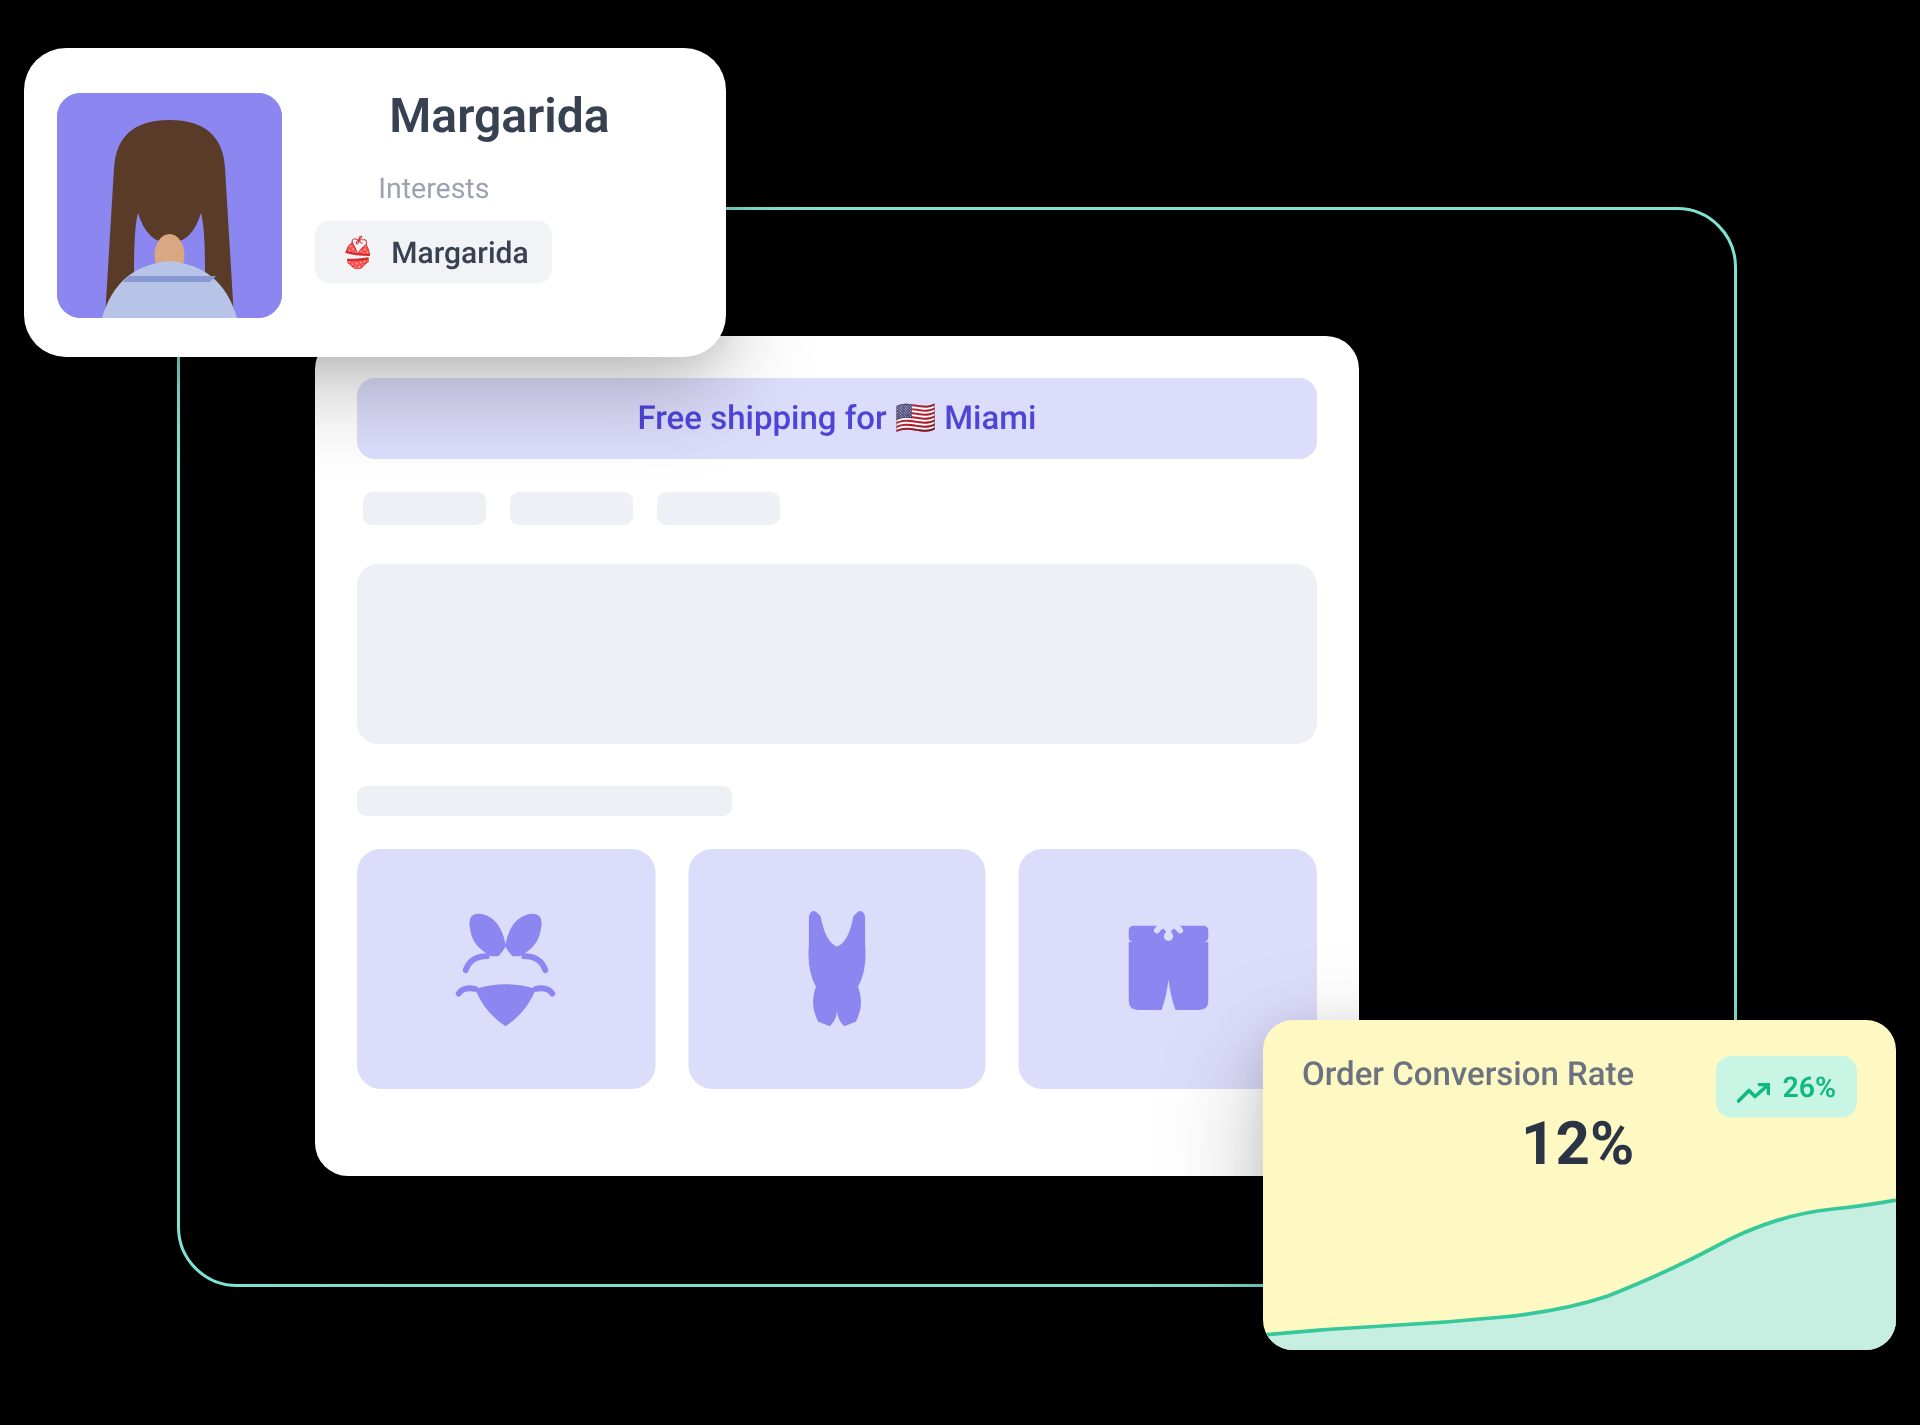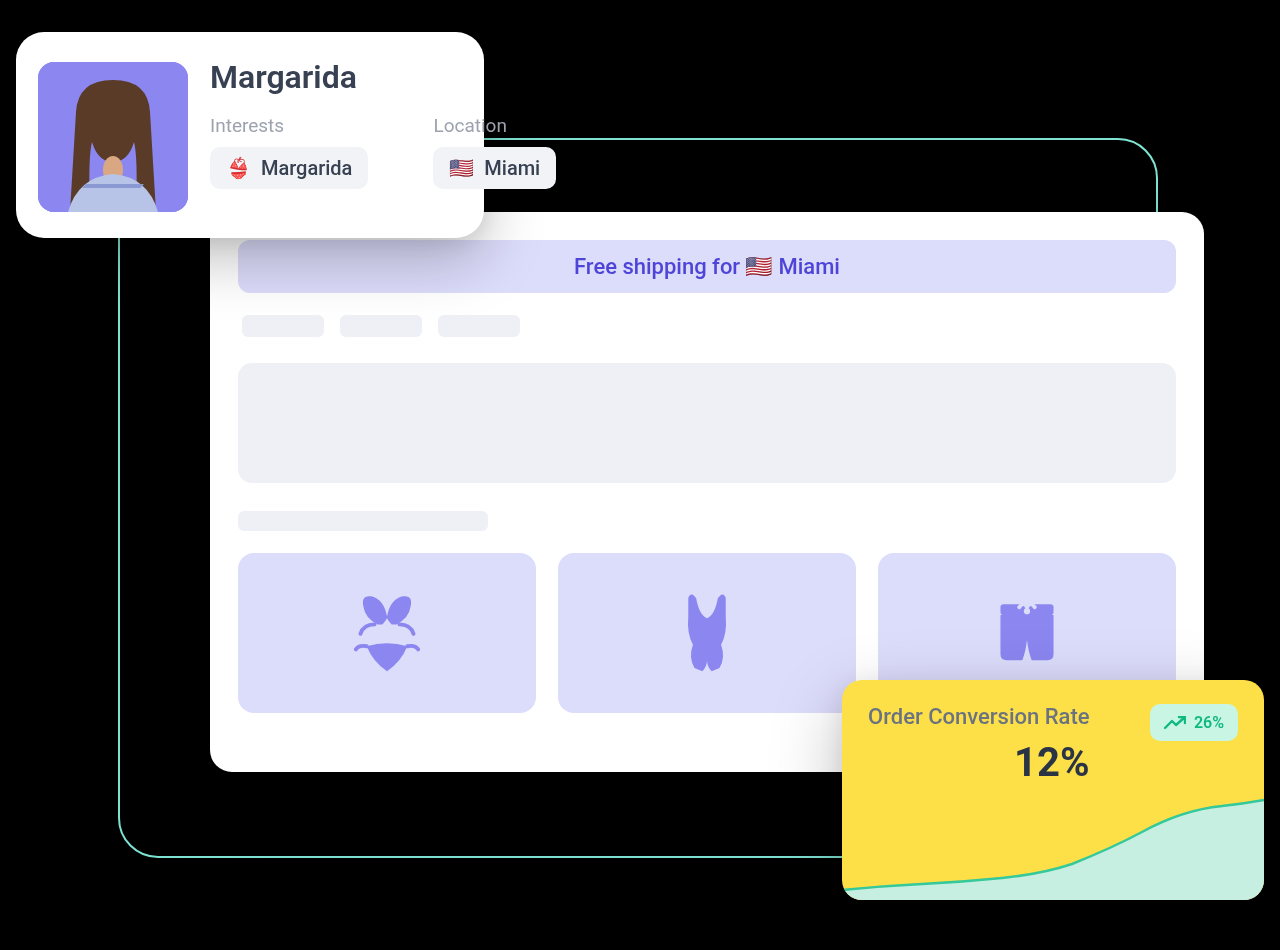--- a/index.html
+++ b/index.html
@@ -31,41 +31,42 @@
       top: 32px;
       width: 468px;
       background: #fff;
       border-radius: 28px;
       box-shadow: 0 20px 60px rgba(0,0,0,0.25), 0 4px 20px rgba(0,0,0,0.08);
       padding: 22px 28px 26px 22px;
       display: flex;
       gap: 22px;
       align-items: flex-start;
       z-index: 30;
+      text-align: center;
     }
     .avatar-wrap {
       width: 150px;
       height: 150px;
       border-radius: 16px;
       background: #8b86f0;
       position: relative;
       overflow: hidden;
       flex-shrink: 0;
       margin-top: 8px;
     }
     .avatar-wrap svg { width: 100%; height: 100%; display:block; }
     .profile-info { flex: 1; }
     .profile-name {
       font-size: 32px;
       font-weight: 600;
       color: #374151;
       margin-bottom: 18px;
       margin-top: 4px;
     }
-    .profile-row { display: flex; gap: 65px; }
+    .profile-row { display: flex; gap: 35px; }
     .profile-col { display: flex; flex-direction: column; gap: 10px; }
     .profile-label {
       font-size: 19px;
       color: #9ca3af;
       font-weight: 400;
     }
     .chip {
       display: inline-flex;
       align-items: center;
       gap: 10px;
@@ -75,22 +76,22 @@
       font-size: 20px;
       color: #374151;
       font-weight: 500;
     }
     .chip-emoji { font-size: 20px; }
 
     
     .store-card {
       position: absolute;
       left: 210px;
-      top: 212px;
-      width: 994px;
+      top: 224px;
+      width: 696px;
       height: 560px;
       background: #fff;
       border-radius: 22px;
       box-shadow: 0 30px 80px rgba(0,0,0,0.22), 0 6px 24px rgba(0,0,0,0.08);
       padding: 28px;
       z-index: 20;
     }
     .banner {
       width: 100%;
       background: #dcdcfb;
@@ -133,21 +134,21 @@
     }
     .product-tile svg { width: 78px; height: 90px; }
 
     
     .metric-card {
       position: absolute;
       left: 842px;
       top: 680px;
       width: 422px;
       height: 220px;
-      background: #fde047;
+      background: #fef9c3;
       border-radius: 20px;
       box-shadow: 0 24px 70px rgba(0,0,0,0.25), 0 6px 24px rgba(0,0,0,0.08);
       padding: 24px 26px 0 26px;
       z-index: 40;
       overflow: hidden;
     }
     .metric-top { display: flex; justify-content: space-between; align-items: flex-start; }
     .metric-title {
       font-size: 22px;
       color: #6b7280;
@@ -155,26 +156,26 @@
       margin-bottom: 10px;
     }
     .metric-value {
       font-size: 40px;
       font-weight: 700;
       color: #2b3445;
       text-align: right;
     }
     .metric-badge {
       display: inline-flex;
-      align-items: center;
+      align-items: flex-end;
       gap: 8px;
       background: #c9f5e5;
       color: #10b981;
       font-weight: 600;
-      font-size: 16px;
+      font-size: 19px;
       padding: 9px 14px;
       border-radius: 10px;
     }
     .metric-chart {
       position: absolute;
       left: 0; right: 0; bottom: 0;
       height: 110px;
     }
     .metric-chart svg { width: 100%; height: 100%; display:block; }
   </style>
@@ -195,27 +196,20 @@
     </svg>
   </div>
   <div class="profile-info">
     <div class="profile-name">Margarida</div>
     <div class="profile-row">
       <div class="profile-col">
         <div class="profile-label">Interests</div>
         <div class="chip">
           <span class="chip-emoji">👙</span>
           <span>Margarida</span>
-        </div>
-      </div>
-      <div class="profile-col">
-        <div class="profile-label">Location</div>
-        <div class="chip">
-          <span class="chip-emoji">🇺🇸</span>
-          <span>Miami</span>
         </div>
       </div>
     </div>
   </div>
 </div>
 
 <div class="store-card">
   <div class="banner">
     <span>Free shipping for </span>
     <span>🇺🇸</span>

